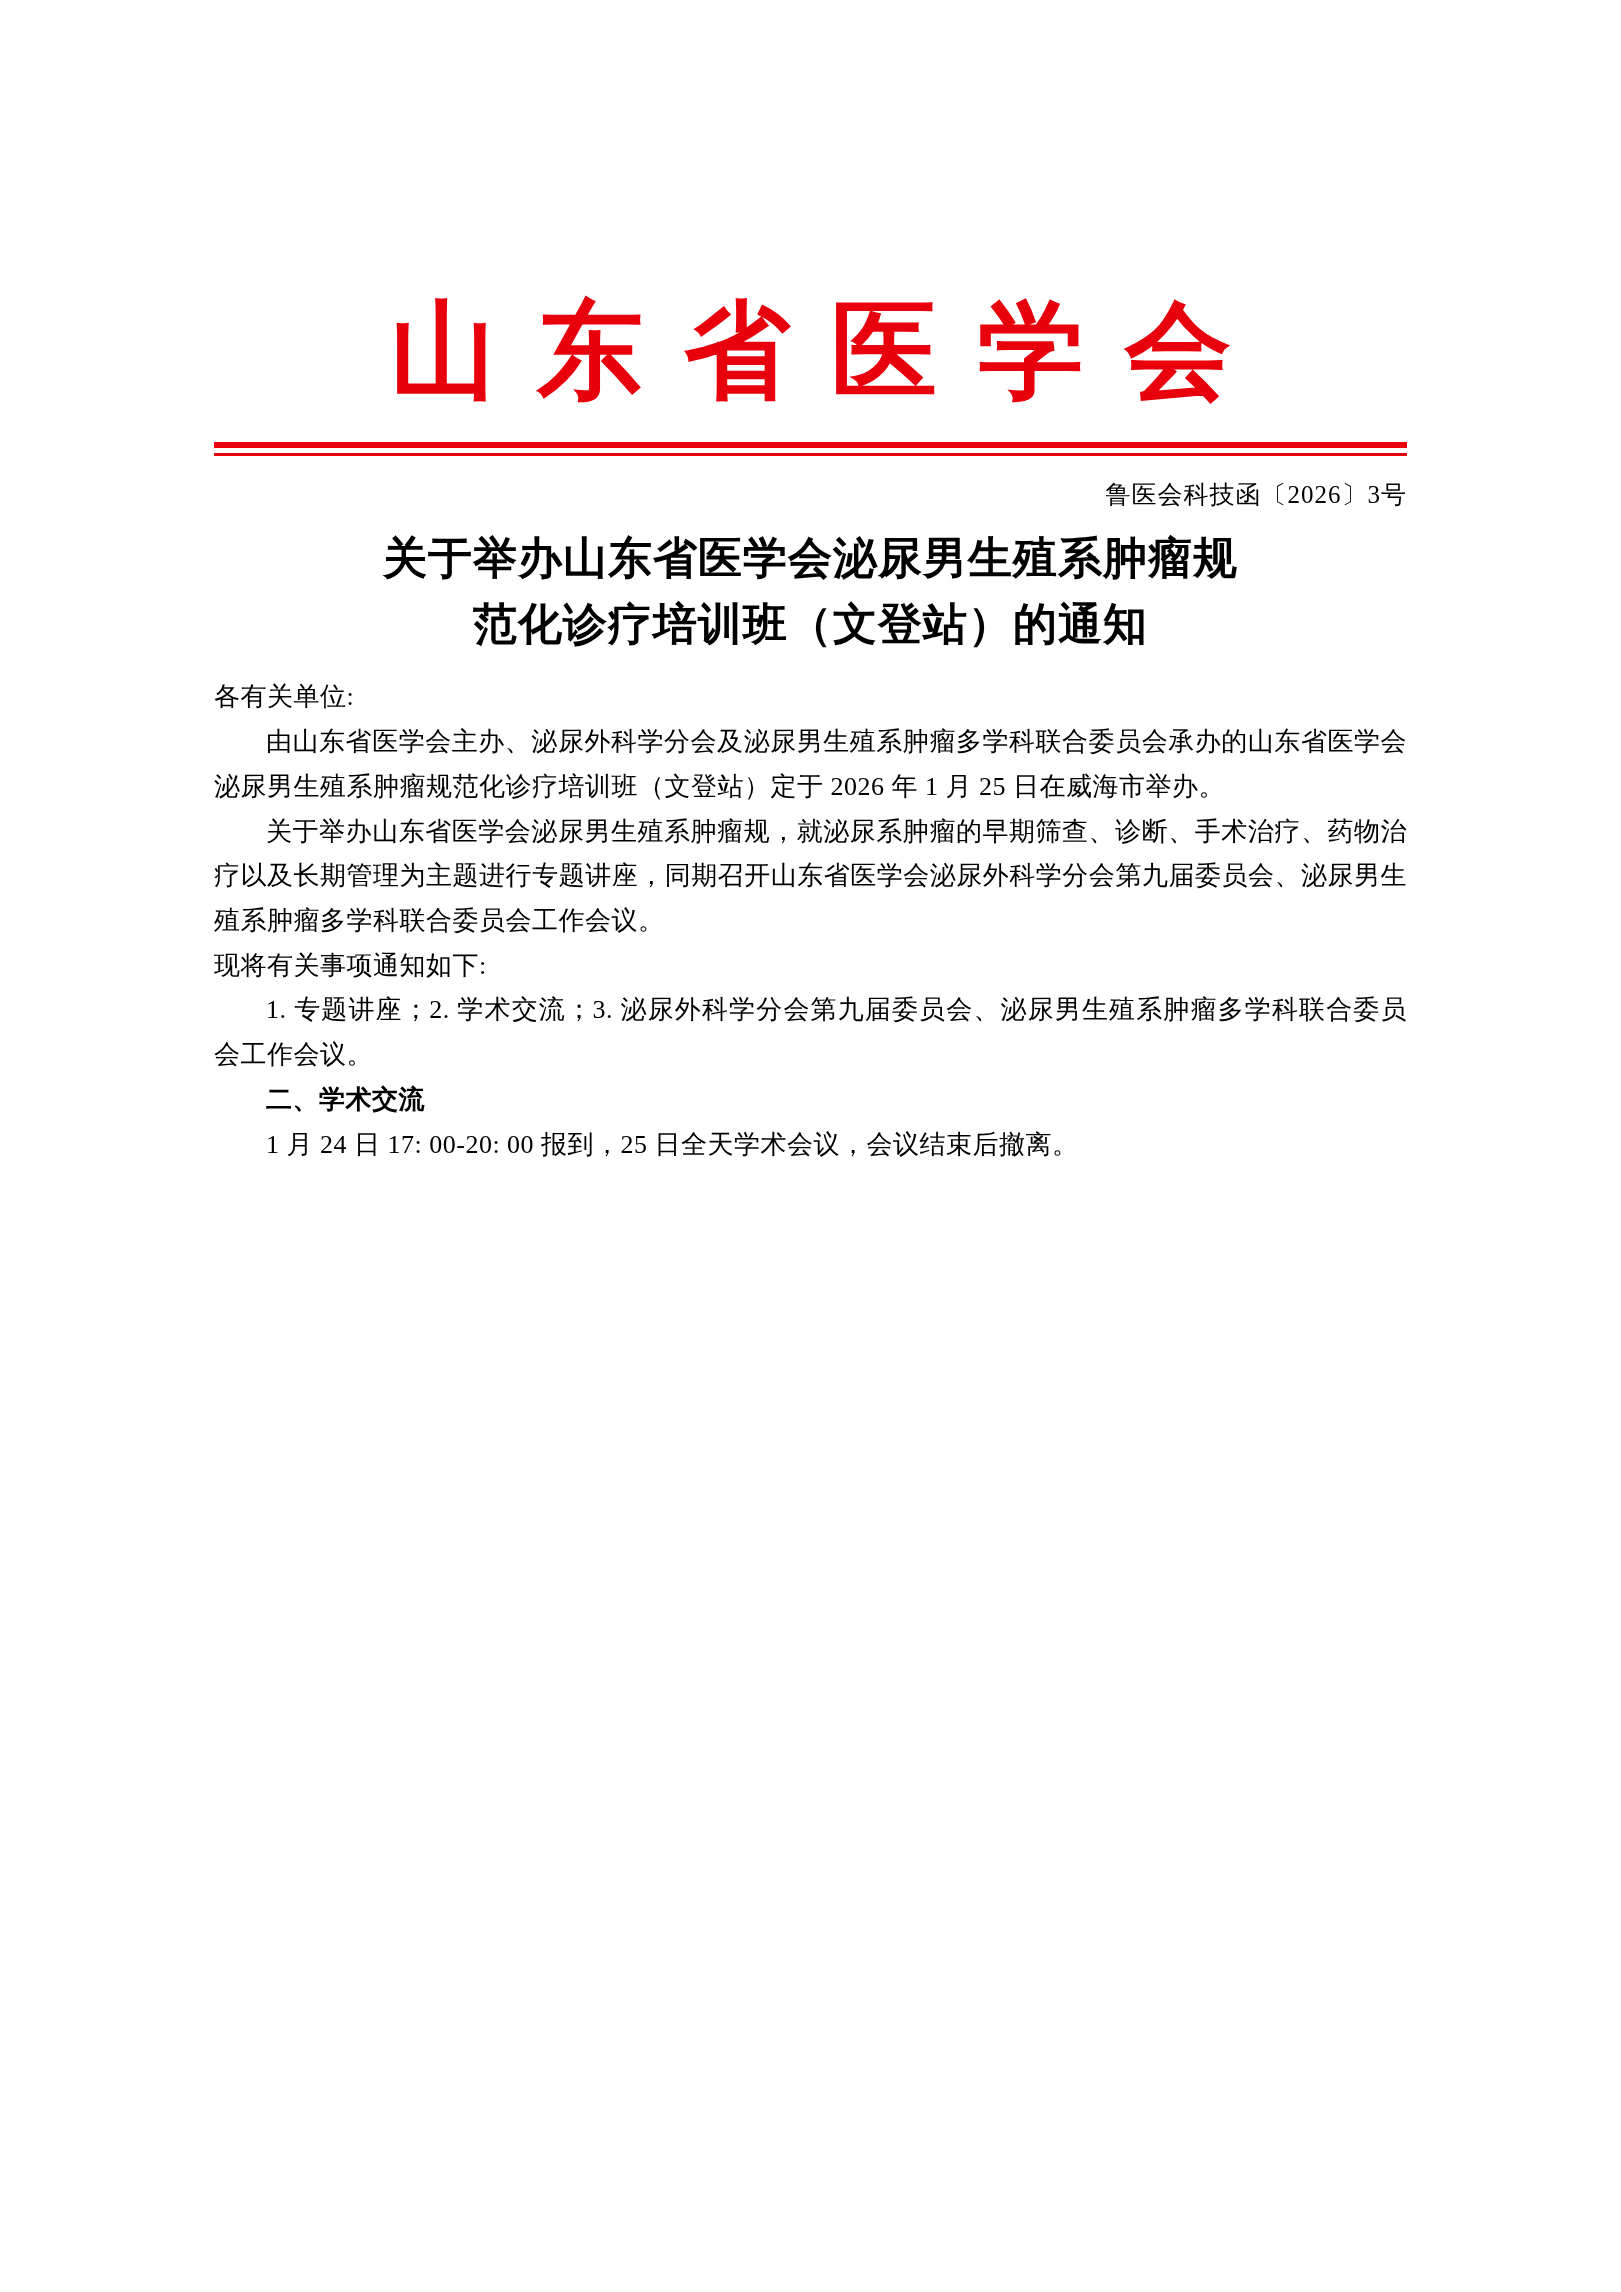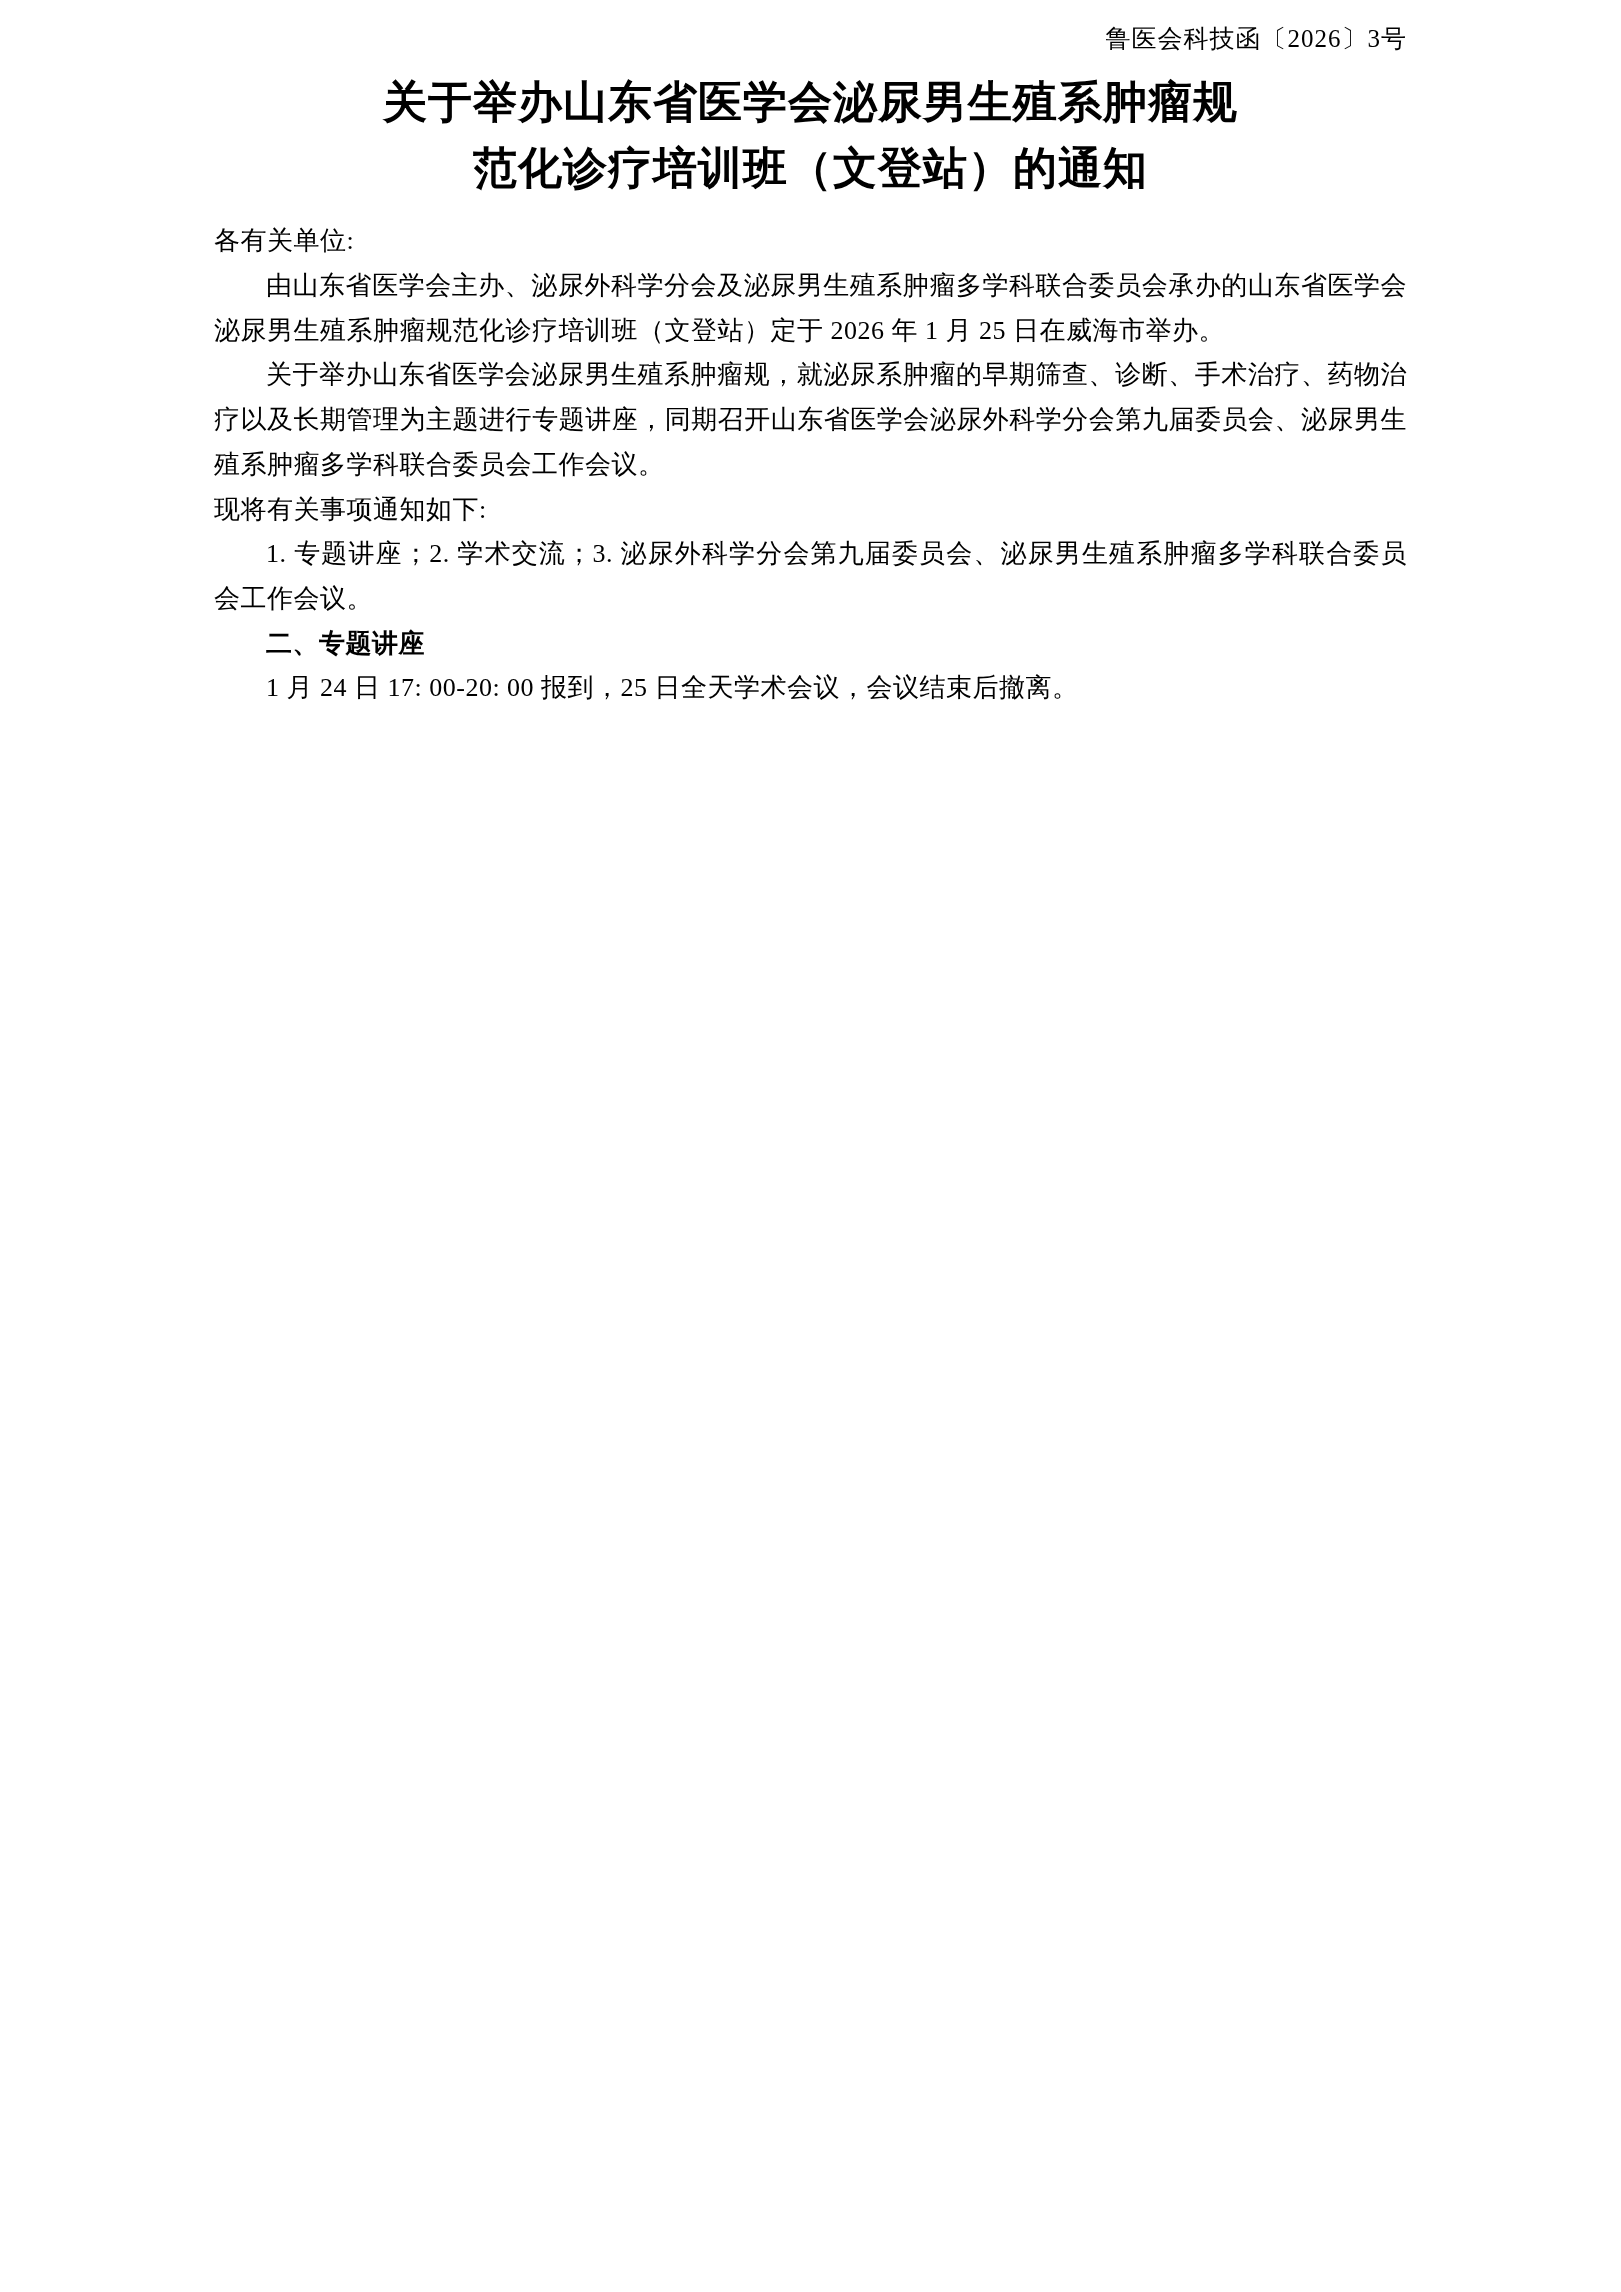--- a/index.html
+++ b/index.html
@@ -90,32 +90,40 @@
   .p-heading {
     text-indent: 2em;
     font-weight: bold;
   }
 </style>
 </head>
 <body>
 
 <div class="page">
 
+  <div class="masthead">
+    <div class="masthead-title">山东省医学会</div>
+    <div class="rule-wrap">
+      <div class="rule-thick"></div>
+      <div class="rule-gap"></div>
+      <div class="rule-thin"></div>
+    </div>
+  </div>
 
   <div class="doc-number">鲁医会科技函〔2026〕3号</div>
 
   <div class="doc-title">
     <div>关于举办山东省医学会泌尿男生殖系肿瘤规</div>
     <div>范化诊疗培训班（文登站）的通知</div>
   </div>
 
   <div class="body-block">
     <p class="p">各有关单位:</p>
     <p class="p p-indent">由山东省医学会主办、泌尿外科学分会及泌尿男生殖系肿瘤多学科联合委员会承办的山东省医学会泌尿男生殖系肿瘤规范化诊疗培训班（文登站）定于 2026 年 1 月 25 日在威海市举办。</p>
     <p class="p p-indent">关于举办山东省医学会泌尿男生殖系肿瘤规，就泌尿系肿瘤的早期筛查、诊断、手术治疗、药物治疗以及长期管理为主题进行专题讲座，同期召开山东省医学会泌尿外科学分会第九届委员会、泌尿男生殖系肿瘤多学科联合委员会工作会议。</p>
     <p class="p">现将有关事项通知如下:</p>
     <p class="p p-indent">1. 专题讲座；2. 学术交流；3. 泌尿外科学分会第九届委员会、泌尿男生殖系肿瘤多学科联合委员会工作会议。</p>
-    <p class="p p-heading">二、专题讲座</p>
+    <p class="p p-heading">二、学术交流</p>
     <p class="p p-indent">1 月 24 日 17: 00-20: 00 报到，25 日全天学术会议，会议结束后撤离。</p>
   </div>
 
 </div>
 
 
 </body></html>

